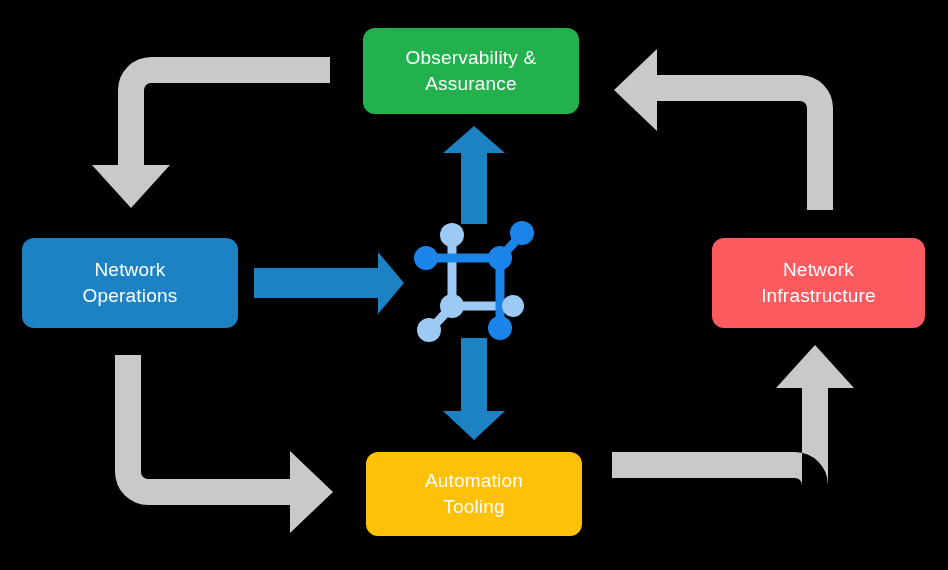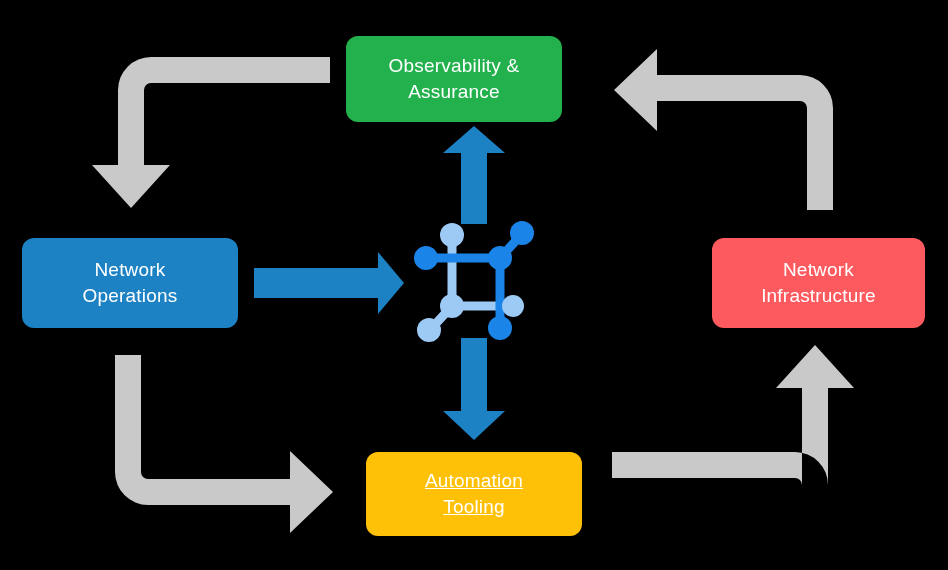--- a/index.html
+++ b/index.html
@@ -29,36 +29,34 @@
     color: #ffffff;
     font-size: 19px;
     line-height: 1.38;
     font-weight: 400;
     letter-spacing: 0.2px;
     box-sizing: border-box;
     padding: 4px 10px;
     white-space: pre-line;
   }
   #box-observability {
-    left: 346px; top: 28px; width: 216px; height: 86px;
+    left: 363px; top: 28px; width: 216px; height: 86px;
     background: #22b14c;
-    margin-top: 8px;
   }
   #box-network-operations {
     left: 22px; top: 238px; width: 216px; height: 90px;
     background: #1c82c4;
   }
   #box-network-infrastructure {
     left: 712px; top: 238px; width: 213px; height: 90px;
     background: #fd5a5f;
   }
   #box-automation-tooling {
     left: 366px; top: 452px; width: 216px; height: 84px;
     background: #ffc107;
-    text-decoration: underline;
   }
   .svg-layer {
     position: absolute;
     left: 0; top: 0;
     width: 948px;
     height: 570px;
     pointer-events: none;
   }
   .icon-wrap {
     position: absolute;

